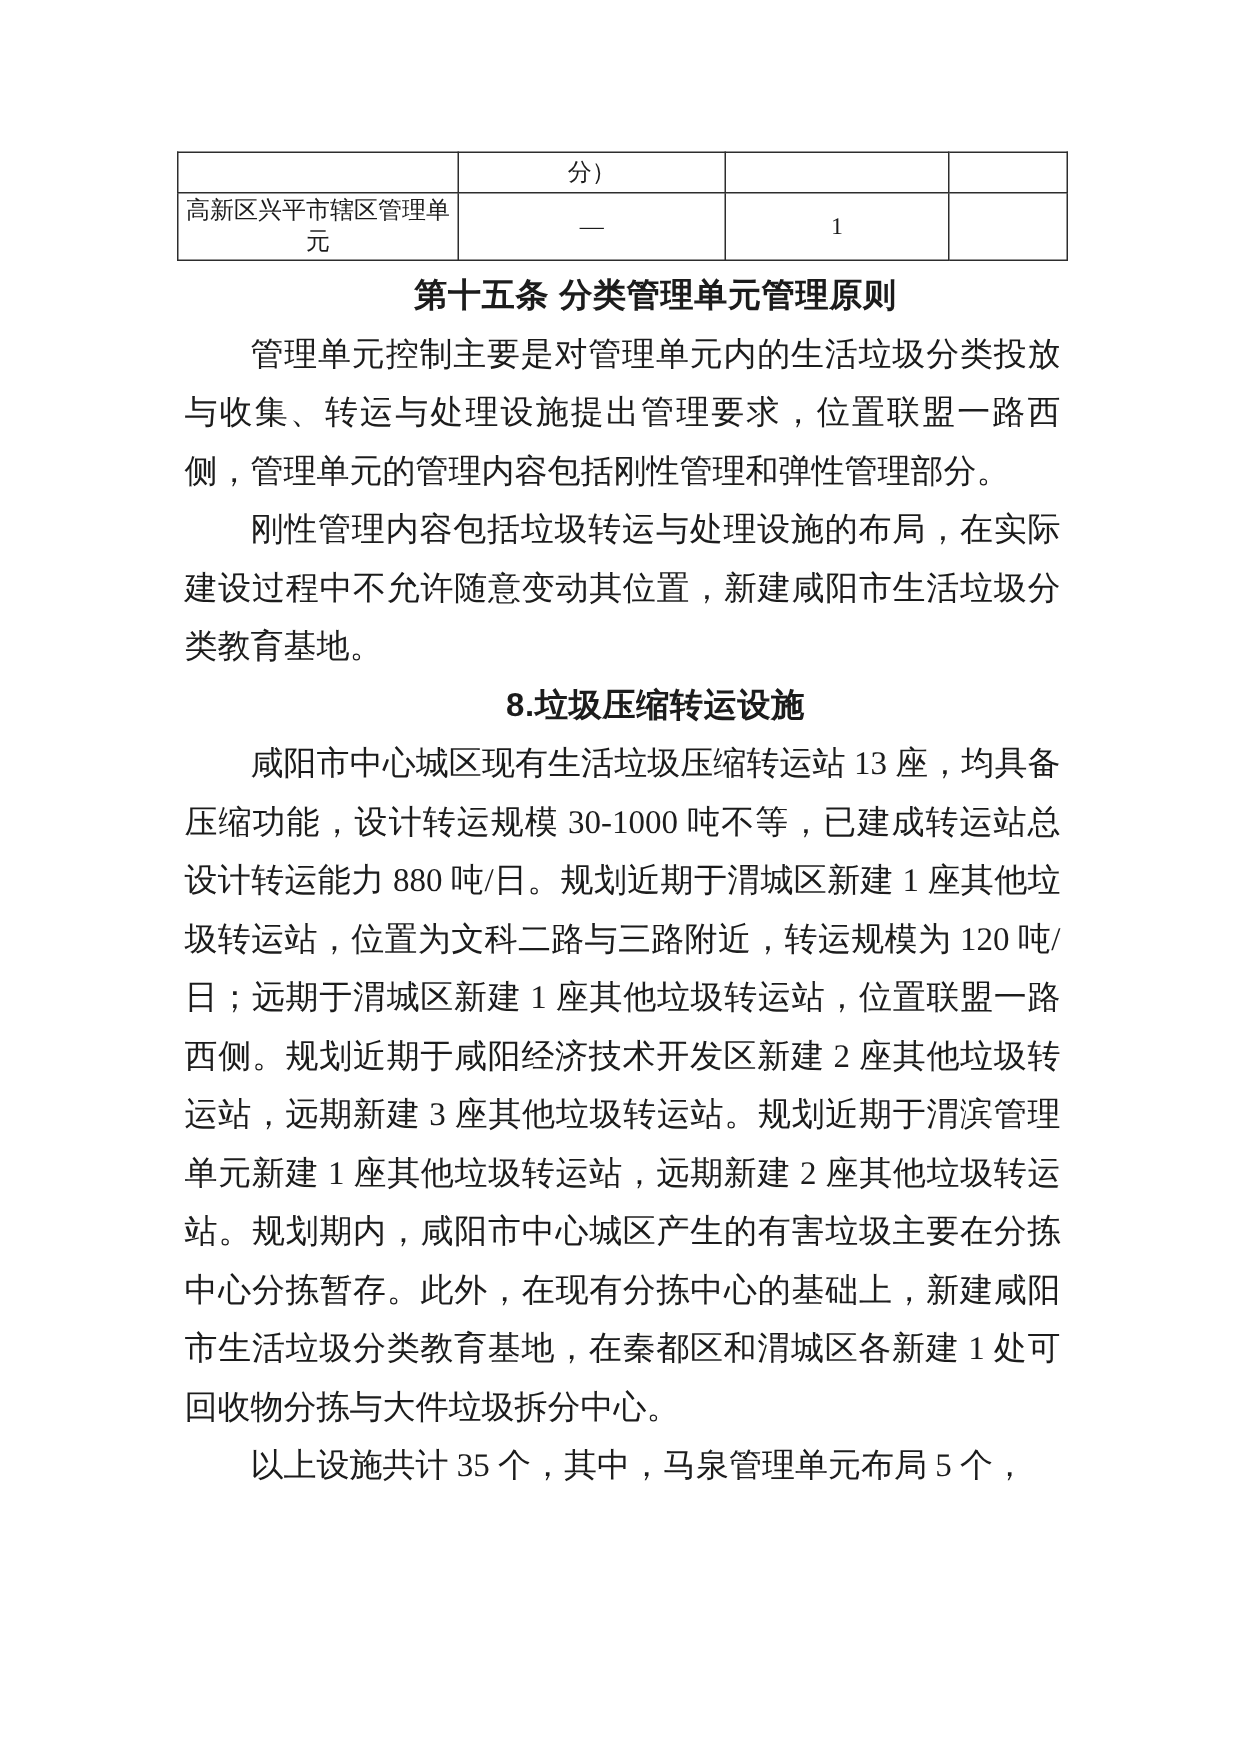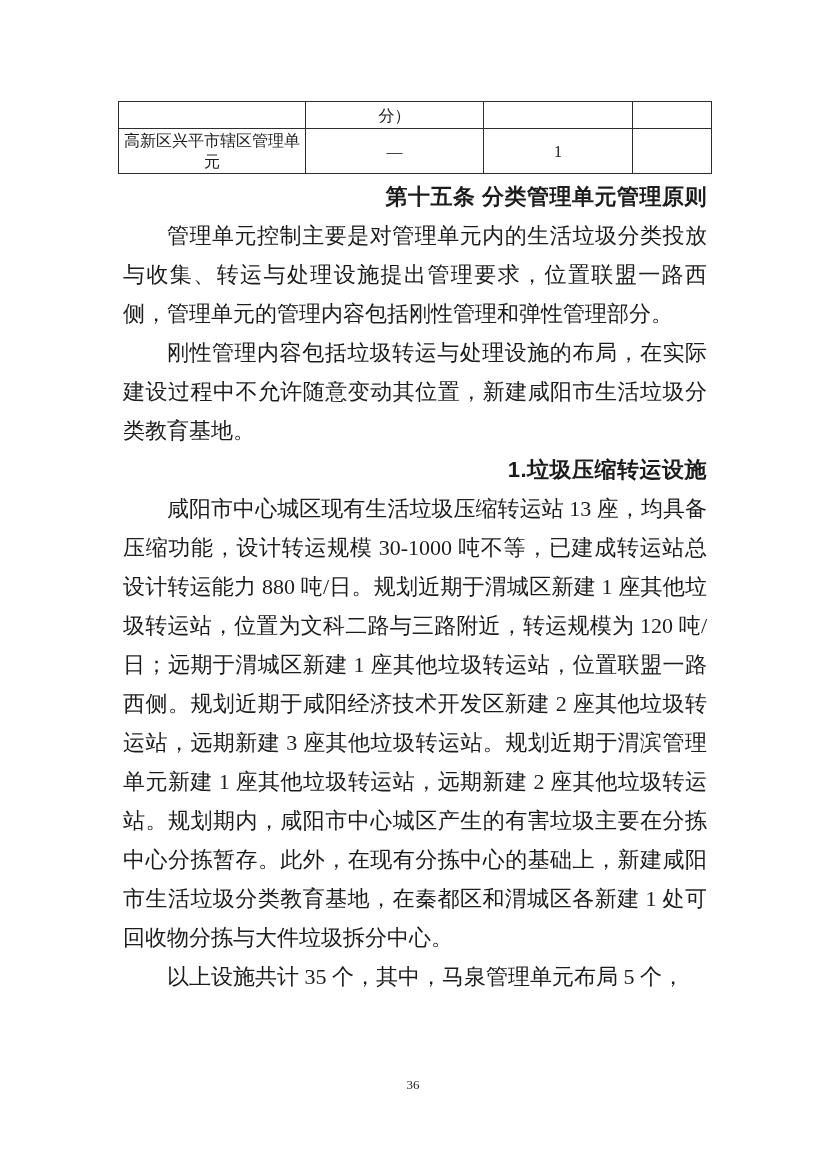--- a/index.html
+++ b/index.html
@@ -55,21 +55,21 @@
   .content p, .content h2, .content h3 {
     margin: 0;
     padding: 0;
     font-size: 22px;
     font-weight: normal;
     text-indent: 44px;
   }
   .content h2, .content h3 {
     font-family: "Liberation Sans", "DejaVu Sans", sans-serif;
     font-weight: 700;
-    text-align: right;
+    text-align: center;
     letter-spacing: 0.5px;
   }
 
   
   .page-number {
     position: absolute;
     left: 0;
     top: 1077px;
     width: 100%;
     text-align: center;
@@ -102,20 +102,19 @@
         <td>1</td>
         <td></td>
       </tr>
     </tbody>
   </table>
 
   <div class="content">
     <h2>第十五条 分类管理单元管理原则</h2>
     <p>管理单元控制主要是对管理单元内的生活垃圾分类投放与收集、转运与处理设施提出管理要求，位置联盟一路西侧，管理单元的管理内容包括刚性管理和弹性管理部分。</p>
     <p>刚性管理内容包括垃圾转运与处理设施的布局，在实际建设过程中不允许随意变动其位置，新建咸阳市生活垃圾分类教育基地。</p>
-    <h3>1.垃圾压缩转运设施</h3>
+    <h3>8.垃圾压缩转运设施</h3>
     <p>咸阳市中心城区现有生活垃圾压缩转运站 13 座，均具备压缩功能，设计转运规模 30-1000 吨不等，已建成转运站总设计转运能力 880 吨/日。规划近期于渭城区新建 1 座其他垃圾转运站，位置为文科二路与三路附近，转运规模为 120 吨/日；远期于渭城区新建 1 座其他垃圾转运站，位置联盟一路西侧。规划近期于咸阳经济技术开发区新建 2 座其他垃圾转运站，远期新建 3 座其他垃圾转运站。规划近期于渭滨管理单元新建 1 座其他垃圾转运站，远期新建 2 座其他垃圾转运站。规划期内，咸阳市中心城区产生的有害垃圾主要在分拣中心分拣暂存。此外，在现有分拣中心的基础上，新建咸阳市生活垃圾分类教育基地，在秦都区和渭城区各新建 1 处可回收物分拣与大件垃圾拆分中心。</p>
     <p>以上设施共计 35 个，其中，马泉管理单元布局 5 个，</p>
   </div>
 
-  <div class="page-number">36</div>
 
 </div>
 
 </body></html>

